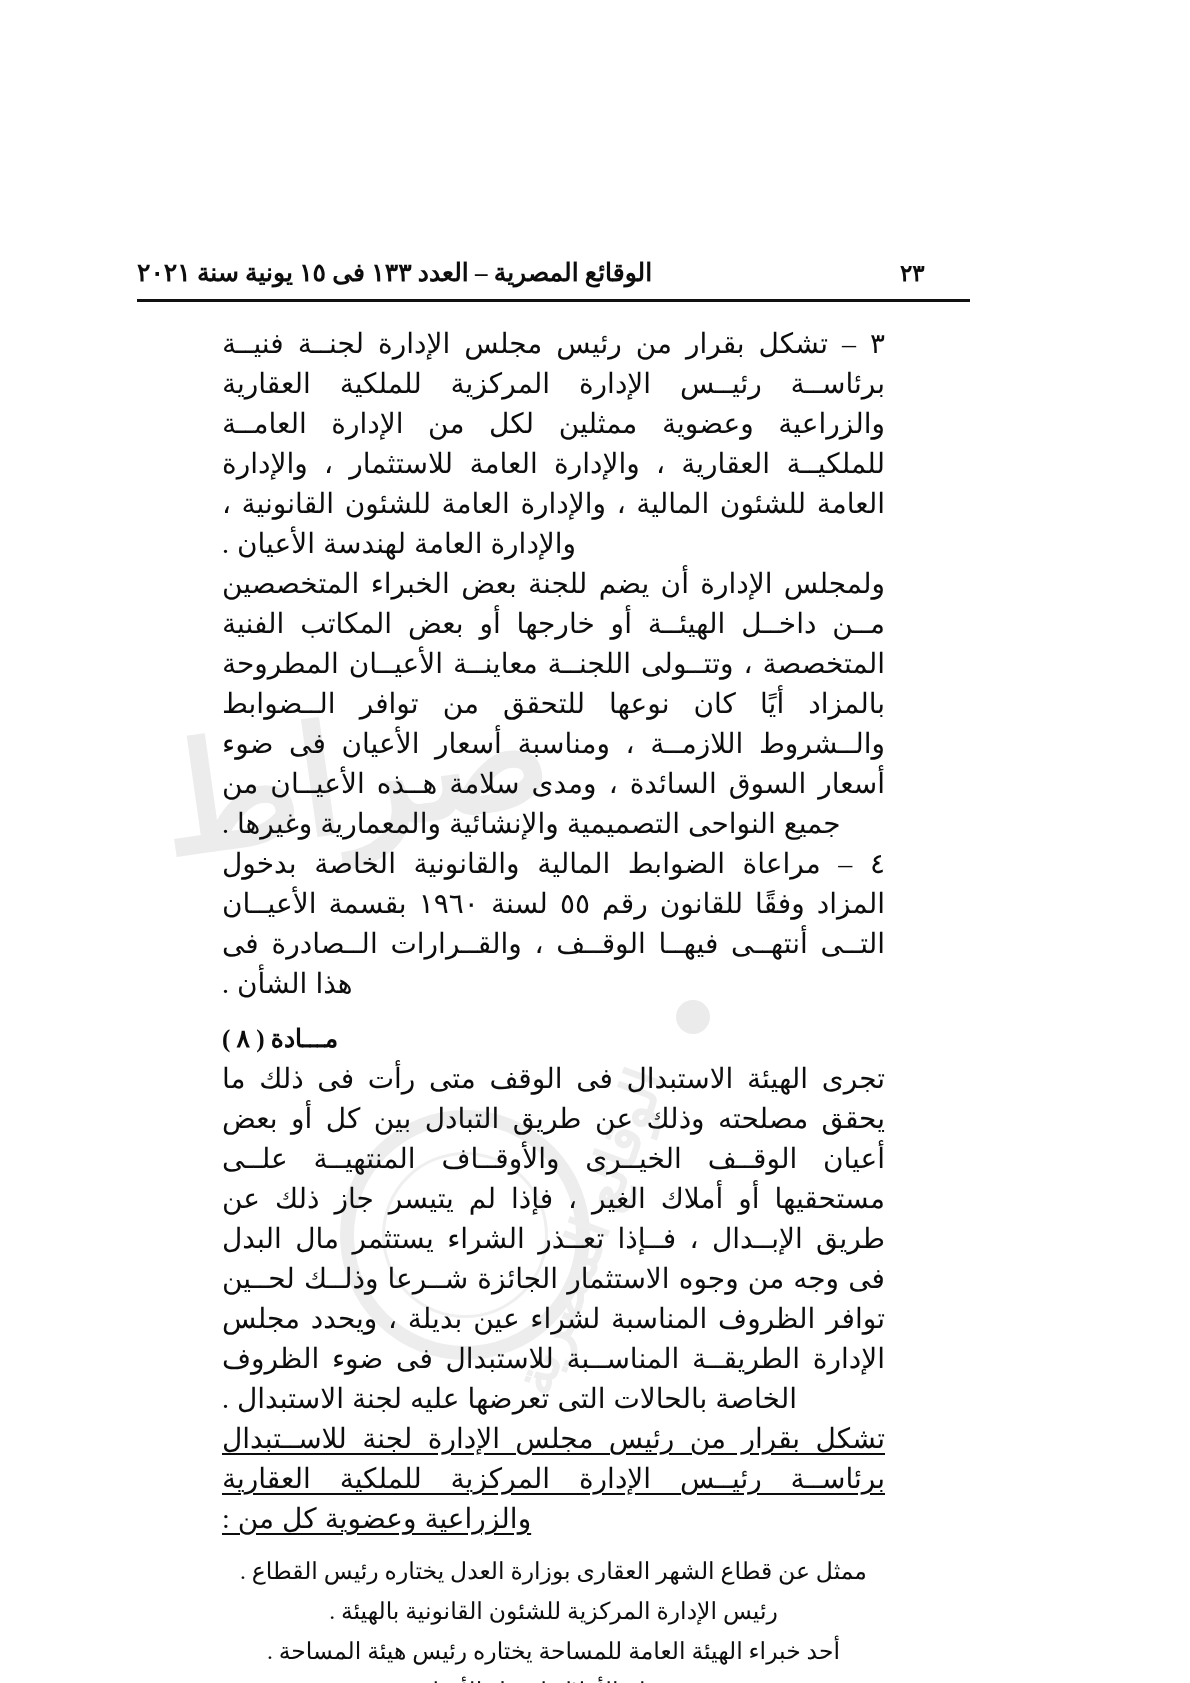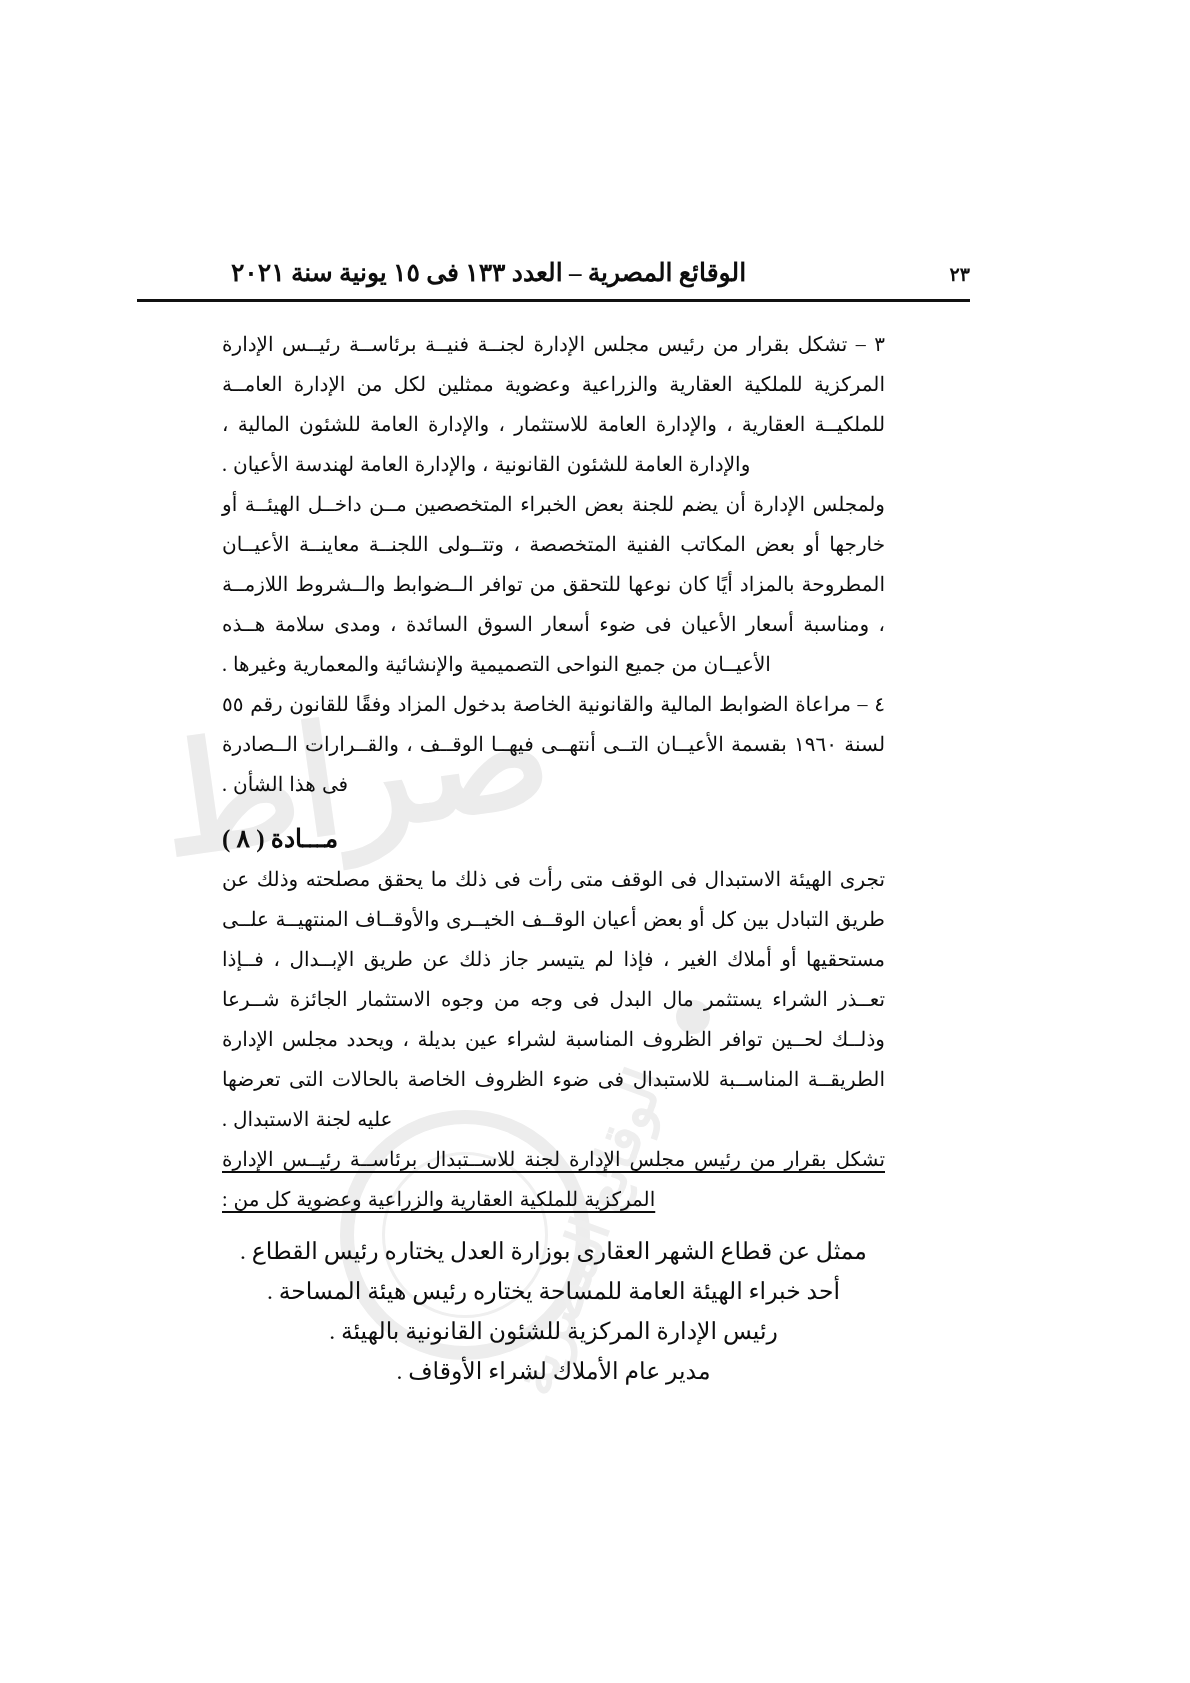--- a/index.html
+++ b/index.html
@@ -87,35 +87,35 @@
     gap: 60px;
     font-size: 25px;
     font-weight: bold;
     letter-spacing: 0px;
     white-space: nowrap;
     margin-right: -85px;
     margin-left: -85px;
   }
   .header-title {
     flex: 1;
-    text-align: center;
+    text-align: left;
   }
   .header-page-no {
     width: 70px;
-    text-align: right;
-    font-size: 19px;
+    text-align: left;
+    font-size: 23px;
   }
   .rule {
     border-top: 3px solid #111;
     margin: 12px -85px 22px -85px;
   }
 
   p.body-text {
     margin: 0 0 0 0;
-    font-size: 20px;
+    font-size: 28px;
     line-height: 40px;
     text-align: justify;
     text-justify: inter-word;
     text-align-last: right;
     word-spacing: 1px;
   }
   p.body-text.last-left {
     text-align-last: left;
   }
   .art-heading {
@@ -164,18 +164,18 @@
   <p class="body-text last-left">٤ – مراعاة الضوابط المالية والقانونية الخاصة بدخول المزاد وفقًا للقانون رقم ٥٥ لسنة ١٩٦٠ بقسمة الأعيــان التــى أنتهــى فيهــا الوقــف ، والقــرارات الــصادرة فى هذا الشأن .</p>
 
   <div class="spacer-sm"></div>
   <div class="art-heading">مـــادة ( ٨ )</div>
   <p class="body-text last-left">تجرى الهيئة الاستبدال فى الوقف متى رأت فى ذلك ما يحقق مصلحته وذلك عن طريق التبادل بين كل أو بعض أعيان الوقــف الخيــرى والأوقــاف المنتهيــة علــى مستحقيها أو أملاك الغير ، فإذا لم يتيسر جاز ذلك عن طريق الإبــدال ، فــإذا تعــذر الشراء يستثمر مال البدل فى وجه من وجوه الاستثمار الجائزة شــرعا وذلــك لحــين توافر الظروف المناسبة لشراء عين بديلة ، ويحدد مجلس الإدارة الطريقــة المناســبة للاستبدال فى ضوء الظروف الخاصة بالحالات التى تعرضها عليه لجنة الاستبدال .</p>
 
   <p class="body-text last-left underline-block">تشكل بقرار من رئيس مجلس الإدارة لجنة للاســتبدال برئاســة رئيــس الإدارة المركزية للملكية العقارية والزراعية وعضوية كل من :</p>
 
   <ul class="indent-list">
     <li>ممثل عن قطاع الشهر العقارى بوزارة العدل يختاره رئيس القطاع .</li>
+    <li>رئيس الإدارة المركزية للشئون القانونية بالهيئة .</li>
     <li>أحد خبراء الهيئة العامة للمساحة يختاره رئيس هيئة المساحة .</li>
-    <li>رئيس الإدارة المركزية للشئون القانونية بالهيئة .</li>
     <li>مدير عام الأملاك لشراء الأوقاف .</li>
   </ul>
 
 </div>
 
 </body></html>

